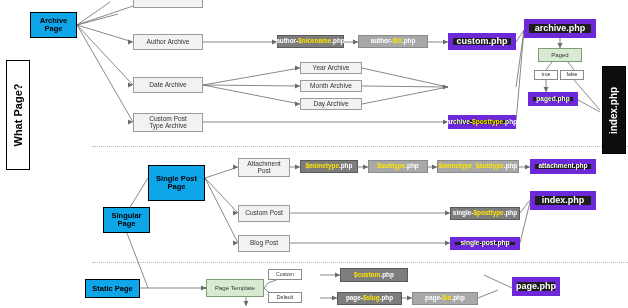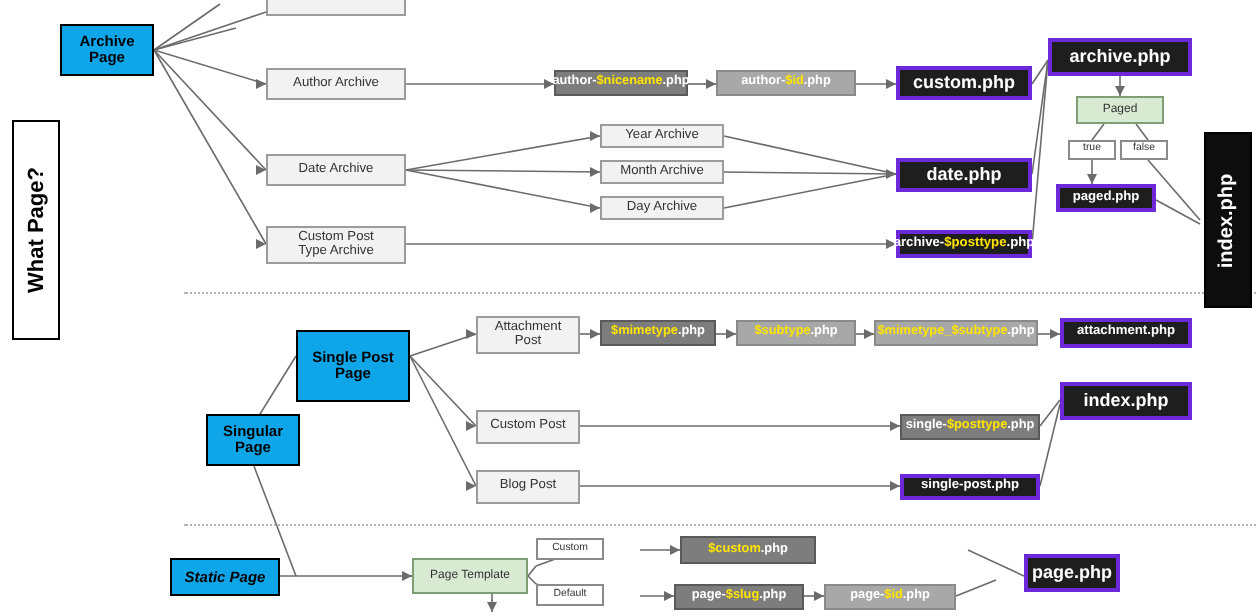--- a/index.html
+++ b/index.html
@@ -13,21 +13,21 @@
 
   
   .q{background:#0ea5e9;border:1.6px solid #000;font-weight:bold;font-size:7.5px;color:#000;}
   
   .sub{background:#f2f2f2;border:1px solid #9b9b9b;font-size:6.6px;color:#333;}
   
   .tpl-mid{background:#7d7d7d;border:1px solid #5a5a5a;color:#ffffff;font-size:6.4px;font-weight:bold;}
   
   .tpl-light{background:#a8a8a8;border:1px solid #8a8a8a;color:#ffffff;font-size:6.4px;font-weight:bold;}
   
-  .tpl-dark{background:#1e1e1e;border:2px solid #6d28d9;color:#ffffff;font-size:9px;font-weight:bold;}
+  .tpl-dark{background:#1e1e1e;border:5px solid #6d28d9;color:#ffffff;font-size:9px;font-weight:bold;}
   .tpl-dark.small{font-size:6.6px;font-weight:bold;}
   
   .green{background:#d9ead3;border:1px solid #7f9e74;font-size:6px;color:#333;}
   
   .tiny{background:#ffffff;border:1px solid #8a8a8a;font-size:5.2px;color:#333;}
 
   .var{color:#ffe400;}
 
   
   .rail{position:absolute;display:flex;align-items:center;justify-content:center;}
@@ -188,21 +188,20 @@
   </div>
 
   <div class="node tpl-dark" style="left:448px;top:33px;width:68px;height:17px;">custom.php</div>
 
   <div class="node sub" style="left:133px;top:77px;width:70px;height:16px;">Date Archive</div>
 
   <div class="node sub" style="left:300px;top:62px;width:62px;height:12px;">Year Archive</div>
   <div class="node sub" style="left:300px;top:80px;width:62px;height:12px;">Month Archive</div>
   <div class="node sub" style="left:300px;top:98px;width:62px;height:12px;">Day Archive</div>
 
-  <div class="node tpl-dark" style="left:448px;top:79px;width:68px;height:17px;">date.php</div>
 
   <div class="node sub" style="left:133px;top:113px;width:70px;height:19px;white-space:pre-line;">Custom Post
 Type Archive</div>
 
   <div class="node tpl-dark small" style="left:448px;top:115px;width:68px;height:14px;">
     <span>archive-</span>
       <span class="var">$posttype</span>
       <span>.php</span>
   </div>
 
@@ -250,21 +249,21 @@
       <span class="var">$posttype</span>
       <span>.php</span>
   </div>
 
   <div class="node sub" style="left:238px;top:235px;width:52px;height:17px;">Blog Post</div>
 
   <div class="node tpl-dark small" style="left:450px;top:237px;width:70px;height:13px;">single-post.php</div>
 
   <div class="node tpl-dark" style="left:530px;top:191px;width:66px;height:19px;">index.php</div>
 
-  <div class="node q" style="left:85px;top:279px;width:55px;height:19px;font-style:italic;">Static Page</div>
+  <div class="node q" style="left:85px;top:279px;width:55px;height:19px;">Static Page</div>
 
   <div class="node green" style="left:206px;top:279px;width:58px;height:18px;">Page Template</div>
 
   <div class="node tiny" style="left:268px;top:269px;width:34px;height:11px;">Custom</div>
   <div class="node tiny" style="left:268px;top:292px;width:34px;height:11px;">Default</div>
 
   <div class="node tpl-mid" style="left:340px;top:268px;width:68px;height:14px;">
     <span></span>
       <span class="var">$custom</span>
       <span>.php</span>

